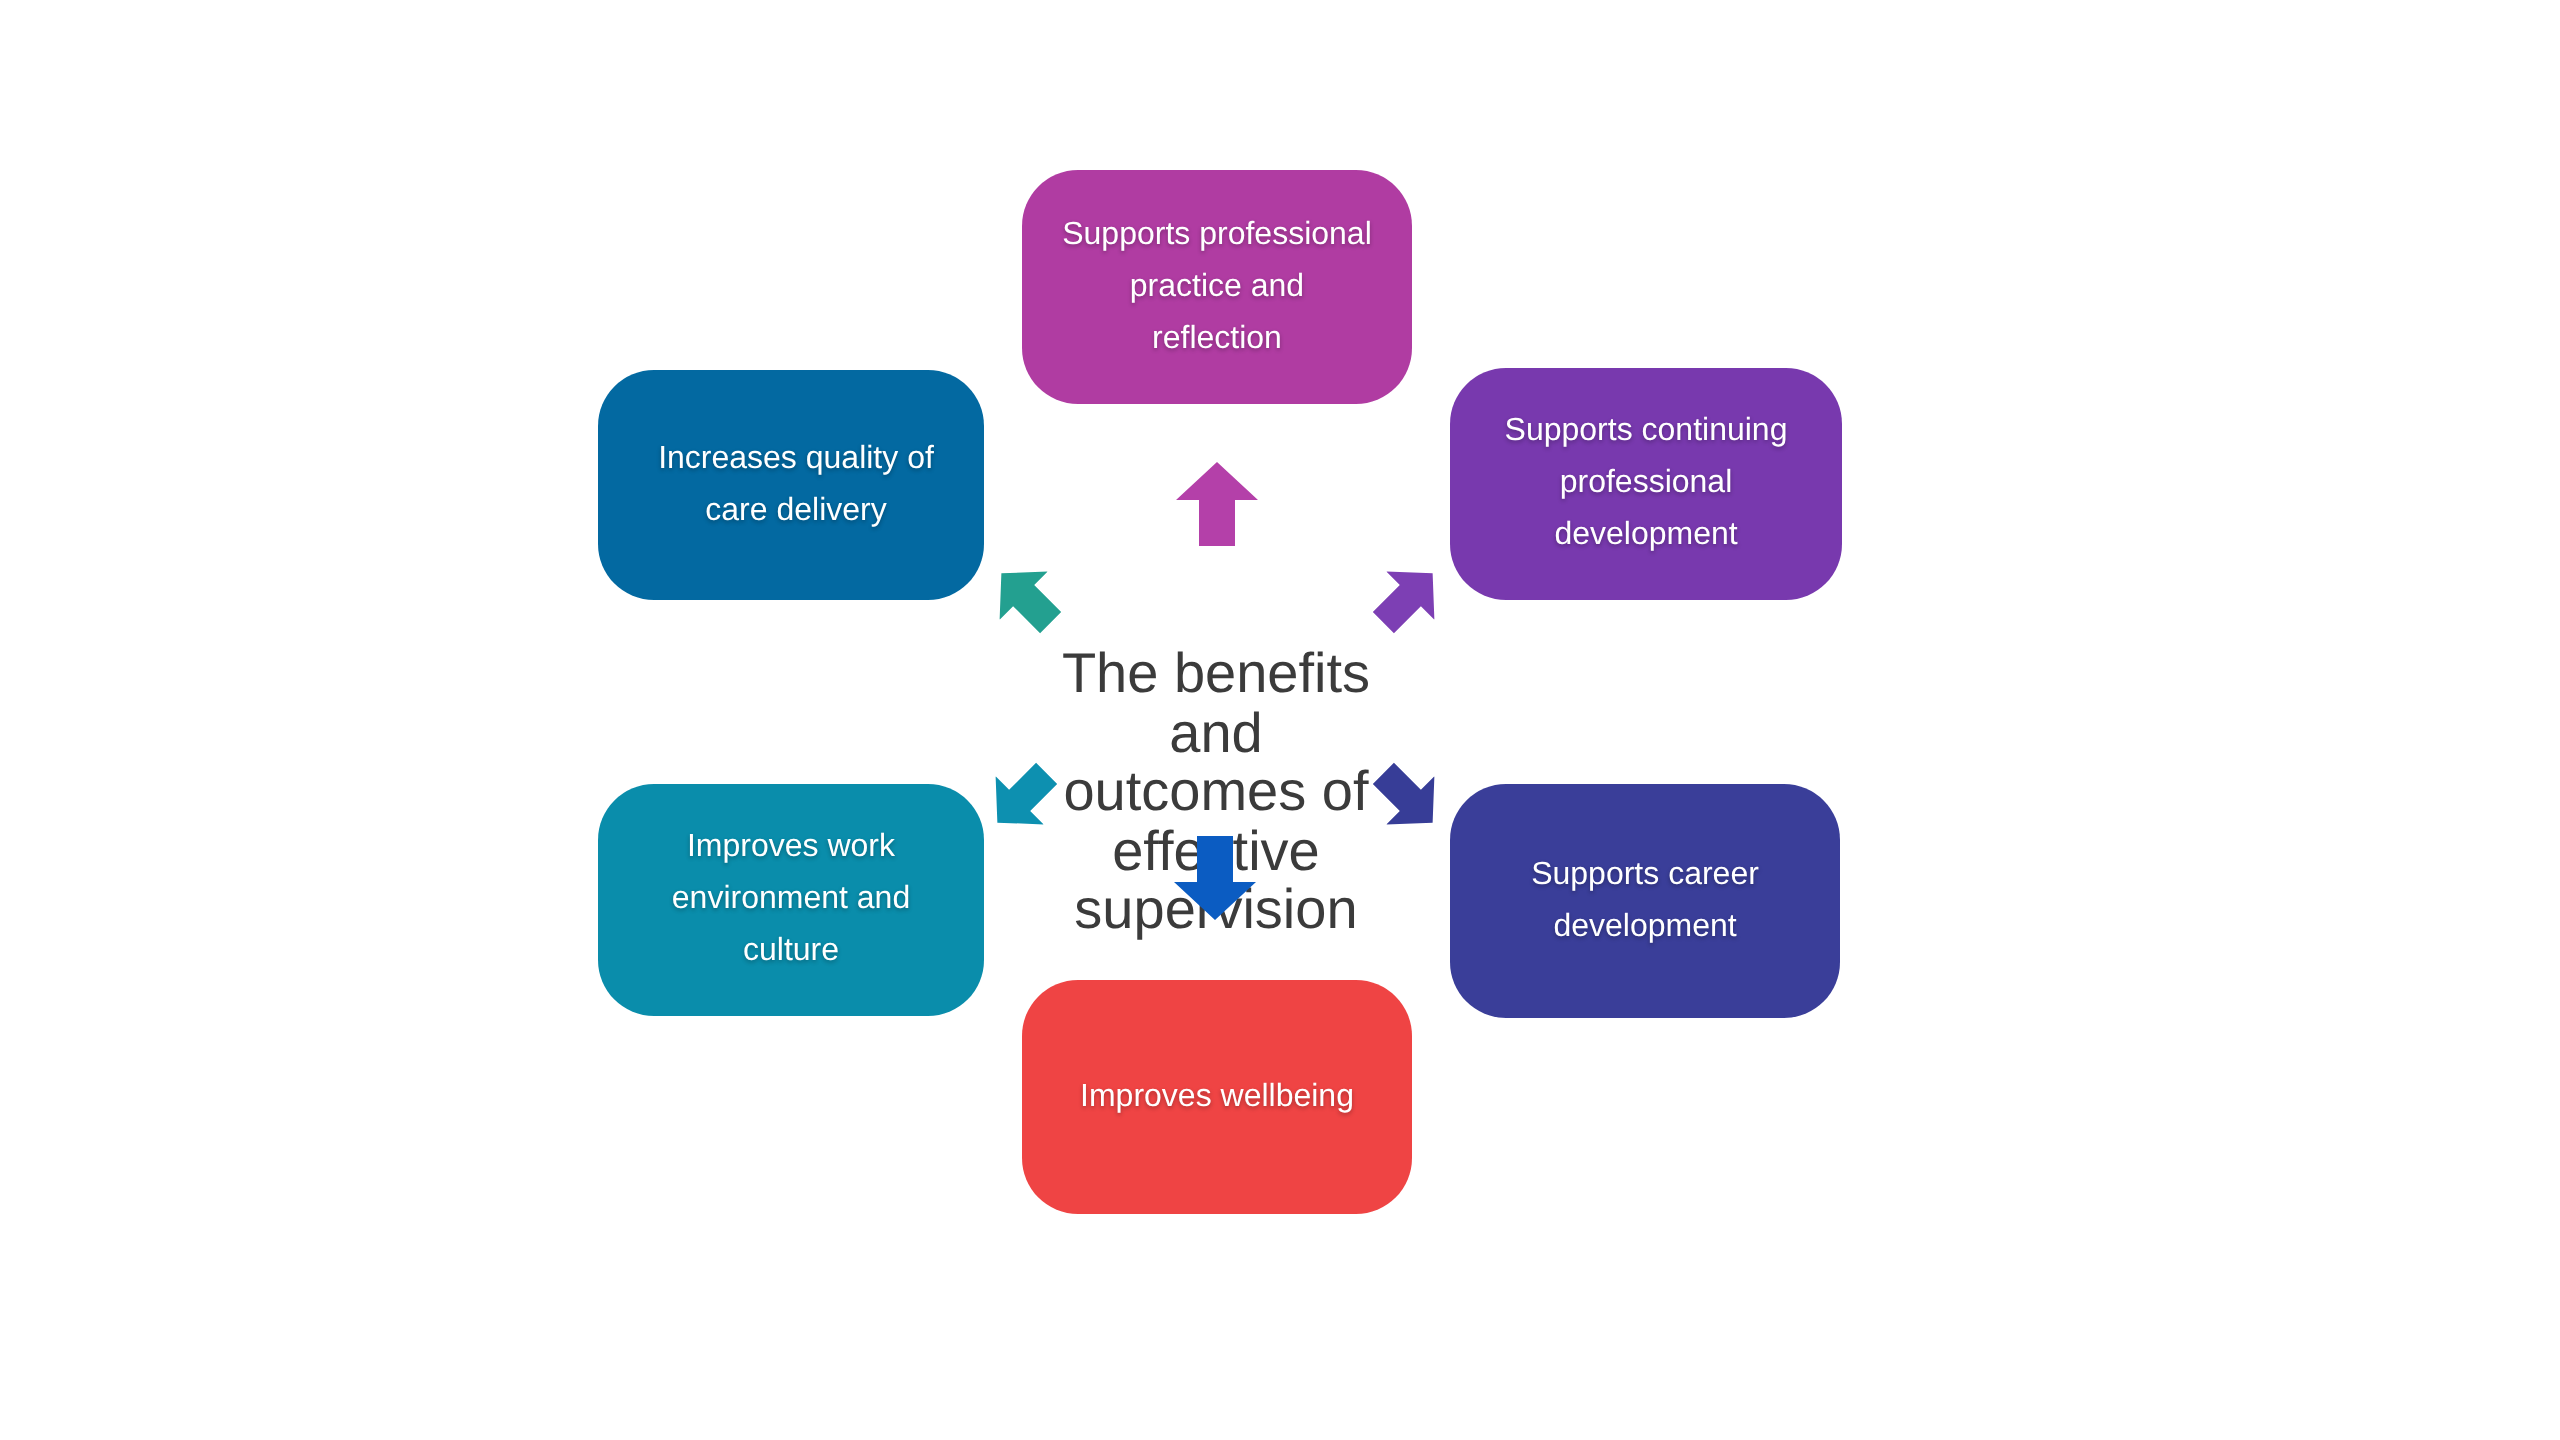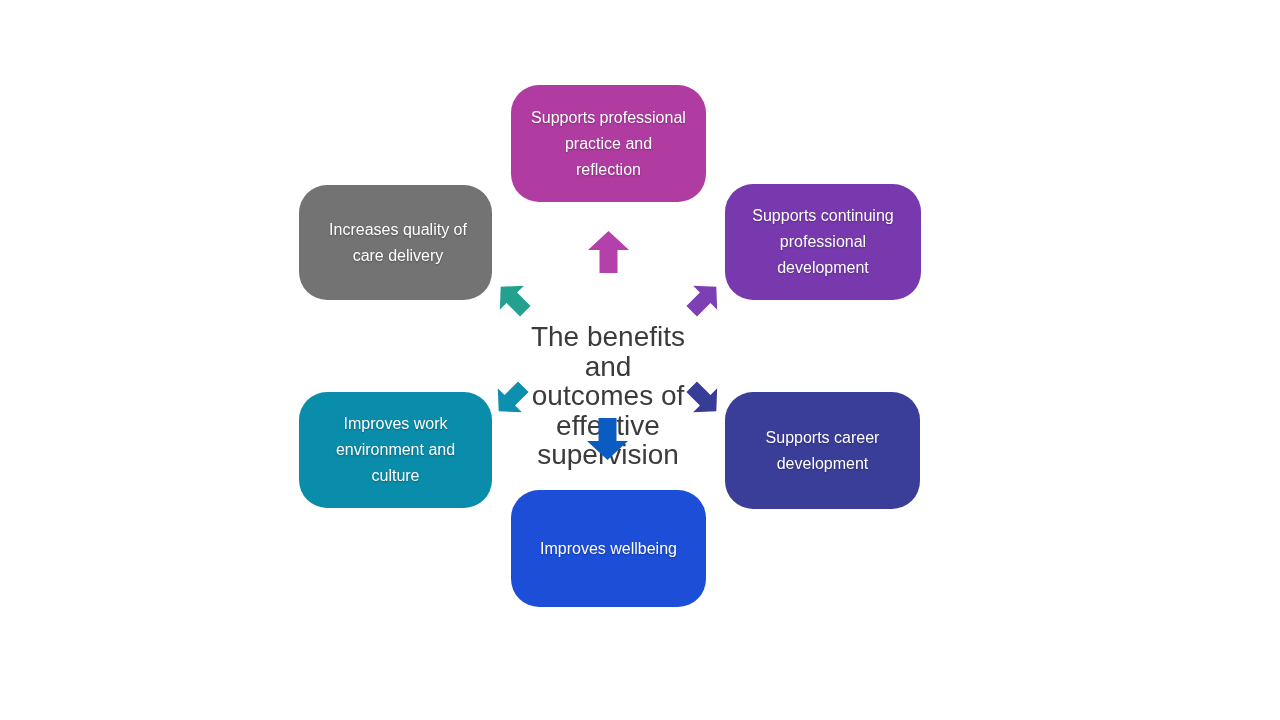--- a/index.html
+++ b/index.html
@@ -63,33 +63,33 @@
 <div class="canvas">
 
   <div class="box box-top" style="background: rgb(176, 60, 162);">
     <span>Supports professional practice and reflection</span>
   </div>
 
   <div class="box box-top-right" style="background: rgb(120, 57, 174); justify-content: flex-end;">
     <span>Supports continuing professional development</span>
   </div>
 
-  <div class="box box-left" style="background: #737373; padding-left: 25px;">
+  <div class="box box-left" style="background: #0369a1; padding-left: 25px;">
     <span>Increases quality of care delivery</span>
   </div>
 
   <div class="box box-bottom-left" style="background: rgb(10, 141, 171);">
     <span>Improves work environment and culture</span>
   </div>
 
   <div class="box box-right" style="background: rgb(58, 62, 153);">
     <span>Supports career development</span>
   </div>
 
-  <div class="box box-bottom" style="background: #1d4ed8;">
+  <div class="box box-bottom" style="background: #ef4444;">
     <span>Improves wellbeing</span>
   </div>
 
   <div class="center-label" style="color: rgb(59, 59, 59);">The benefits and outcomes of effective supervision</div>
 
   <span class="arrow arrow-up" style="color: rgb(180, 64, 169);">
     <svg width="41" height="42" viewBox="0 0 41 42">
       <polygon points="20.5,0 41,19 29.5,19 29.5,42 11.5,42 11.5,19 0,19" fill="currentColor"></polygon>
     </svg>
   </span>

